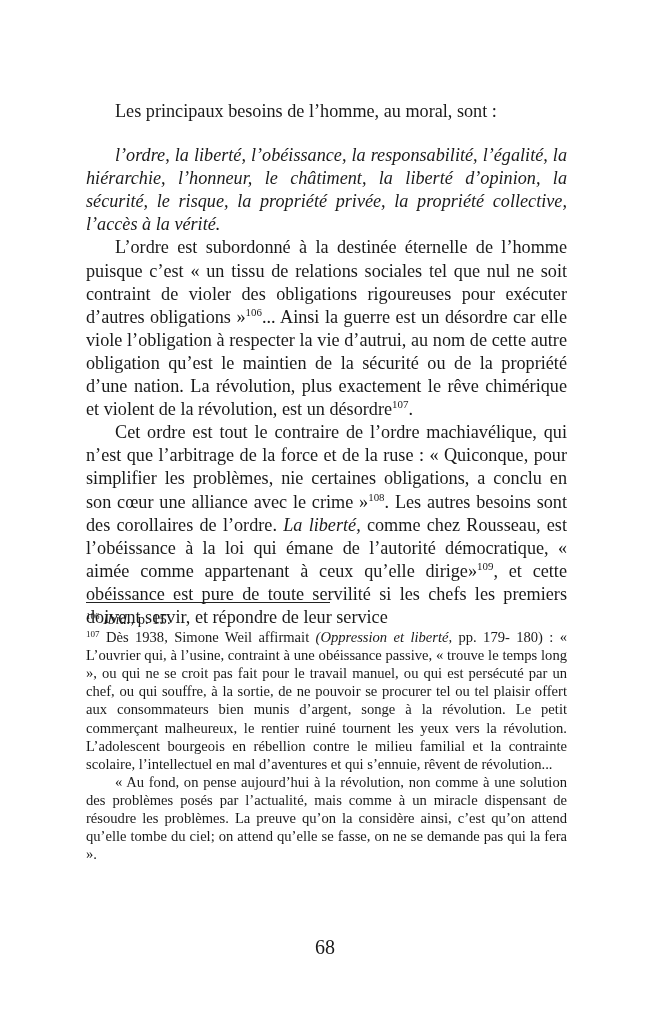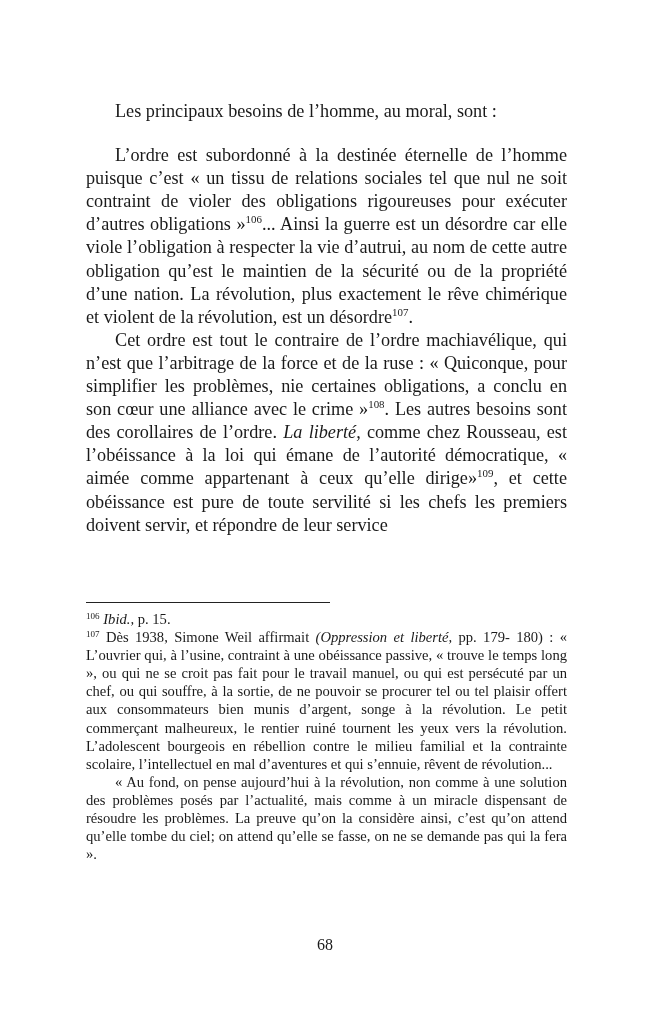--- a/index.html
+++ b/index.html
@@ -53,29 +53,30 @@
     text-align: justify;
   }
   .footnotes p { margin: 0; }
   .footnotes sup { font-size: 0.62em; vertical-align: 0.6em; }
   .page-number {
     position: absolute;
     left: 0;
     width: 650px;
     top: 936px;
     text-align: center;
-    font-size: 16px;
+    font-size: 20px;
   }
 </style>
 </head>
 <body>
 
 <div class="page">
   <p class="body-text indent">Les principaux besoins de l’homme, au moral, sont :</p>
   <div class="gap"></div>
+  <p class="body-text indent"><em>l’ordre, la liberté, l’obéissance, la responsabilité, l’égalité, la hiérarchie, l’honneur, le châtiment, la liberté d’opinion, la sécurité, le risque, la propriété privée, la propriété collective, l’accès à la vérité.</em></p>
   <p class="body-text indent"><span>L’ordre est subordonné à la destinée éternelle de l’homme puisque c’est « un tissu de relations sociales tel que nul ne soit contraint de violer des obligations rigoureuses pour exécuter d’autres obligations »</span><sup>106</sup><span>... Ainsi la guerre est un désordre car elle viole l’obligation à respecter la vie d’autrui, au nom de cette autre obligation qu’est le maintien de la sécurité ou de la propriété d’une nation. La révolution, plus exactement le rêve chimérique et violent de la révolution, est un désordre</span><sup>107</sup><span>.</span></p>
   <p class="body-text indent"><span>Cet ordre est tout le contraire de l’ordre machiavélique, qui n’est que l’arbitrage de la force et de la ruse : « Quiconque, pour simplifier les problèmes, nie certaines obligations, a conclu en son cœur une alliance avec le crime »</span><sup>108</sup><span>. Les autres besoins sont des corollaires de l’ordre. </span><em>La liberté,</em><span> comme chez Rousseau, est l’obéissance à la loi qui émane de l’autorité démocratique, « aimée comme appartenant à ceux qu’elle dirige»</span><sup>109</sup><span>, et cette obéissance est pure de toute servilité si les chefs les premiers doivent servir, et répondre de leur service</span></p>
 </div>
 
 <div class="fn-rule"></div>
 
 <div class="footnotes">
   <p><sup>106</sup> <em>Ibid.,</em><span> p. 15.</span></p>
   <p><sup>107</sup><span> Dès 1938, Simone Weil affirmait </span><em>(Oppression et liberté,</em><span> pp. 179- 180) : « L’ouvrier qui, à l’usine, contraint à une obéissance passive, « trouve le temps long », ou qui ne se croit pas fait pour le travail manuel, ou qui est persécuté par un chef, ou qui souffre, à la sortie, de ne pouvoir se procurer tel ou tel plaisir offert aux consommateurs bien munis d’argent, songe à la révolution. Le petit commerçant malheureux, le rentier ruiné tournent les yeux vers la révolution. L’adolescent bourgeois en rébellion contre le milieu familial et la contrainte scolaire, l’intellectuel en mal d’aventures et qui s’ennuie, rêvent de révolution...</span></p>
   <p style="text-indent:29px">« Au fond, on pense aujourd’hui à la révolution, non comme à une solution des problèmes posés par l’actualité, mais comme à un miracle dispensant de résoudre les problèmes. La preuve qu’on la considère ainsi, c’est qu’on attend qu’elle tombe du ciel; on attend qu’elle se fasse, on ne se demande pas qui la fera ».</p>

